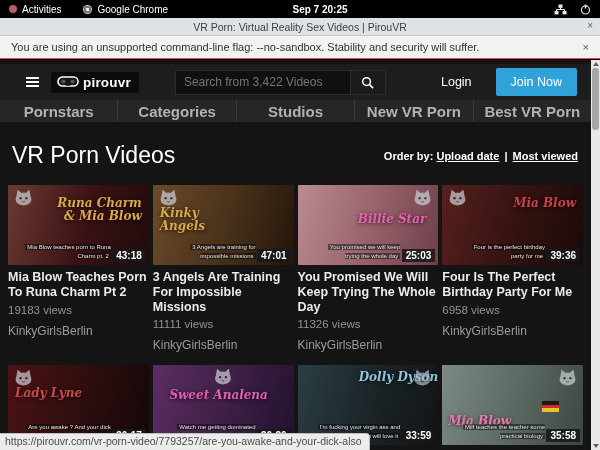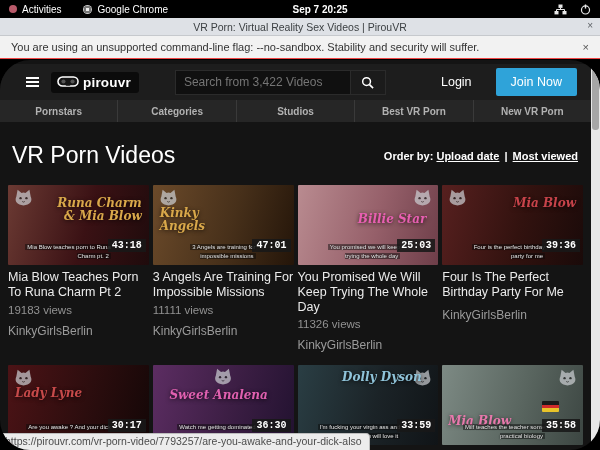--- a/index.html
+++ b/index.html
@@ -15,65 +15,65 @@
   .chrome-ic { width:9px; height:9px; border-radius:50%; background:radial-gradient(circle at 50% 50%, #eee 0 28%, #777 30% 60%, #ccc 62%); }
   .sys-clock { position:absolute; left:50%; transform:translateX(-50%); font-weight:bold;margin-left:20px; }
   .sys-right { margin-left:auto; display:flex; align-items:center; gap:13px; }
   
   .titlebar { height:18px; background:#dee1e6; display:flex; align-items:center; justify-content:center; font-size:10.5px; color:#3c4043; position:relative; border-bottom:1px solid #c6c9cd; }
   .tab-close { position:absolute; right:7px; top:2px; font-size:10px; color:#5f6368; cursor:default; }
   
   .warnbar { height:23px; background:#f2f2f2; display:flex; align-items:center; font-size:11px; color:#333; padding:0 11px; border-bottom:1px solid #ef4444; }
   .warn-close { margin-left:auto; color:#555; font-size:11px; }
   
-  .webarea { position:absolute; top:60px; left:0; right:0; bottom:0; background:#141414; overflow:hidden;border-radius:30px; }
+  .webarea { position:absolute; top:60px; left:0; right:0; bottom:0; background:#141414; overflow:hidden; }
   .scrollbar { position:absolute; top:0; right:0; bottom:0; width:9px; background:#e8e8e8; z-index:40; display:flex; flex-direction:column; align-items:center; }
   .sb-arrow { width:0; height:0; border-left:3px solid transparent; border-right:3px solid transparent; margin:2px 0; }
   .sb-up { border-bottom:4px solid #606060; }
   .sb-down { border-top:4px solid #606060; margin-top:auto; }
   .sb-thumb { width:7px; height:62px; background:#a6a6a6; border-radius:3px; }
   .site { margin-right:9px; }
   
   .nav { height:36px; margin-top:4px; background:#1d1d1d; display:flex; align-items:center; padding:0 14px 0 26px; }
   .hamburger { display:flex; flex-direction:column; gap:2px; margin-right:12px; }
   .hamburger span { display:block; width:13px; height:2px; background:#fff; }
   .logo { display:flex; align-items:center; gap:4px; background:#0b0b0b; border-radius:3px; padding:3px 8px 3px 6px; }
   .logo-text { color:#fff; font-weight:bold; font-size:13.5px; letter-spacing:.2px; }
   .searchwrap { display:flex; margin-left:36px; }
   .search-input { width:176px; height:25px; background:#101010; border:1px solid #2b2b2b; color:#9a9a9a; font-size:12px; padding:0 8px; font-family:"Liberation Sans",sans-serif; outline:none; }
   .search-btn { width:35px; height:25px; background:#1b1b1b; border:1px solid #2b2b2b; border-left:none; display:flex; align-items:center; justify-content:center; }
   .login { margin-left:auto; color:#fff; font-size:12.5px; margin-right:24px; }
   .join { background:#2fa3d9; color:#fff; font-size:12.5px; border:none; padding:7px 15px; border-radius:2px; font-family:"Liberation Sans",sans-serif; }
   
   .menubar { height:22px; background:#262626; display:flex; }
-  .menu-item { flex:1; display:flex; align-items:center; justify-content:center; font-size:10px; font-weight:bold; color:#b2b2b2; border-left:1px solid #3a3a3a; }
+  .menu-item { flex:1; display:flex; align-items:center; justify-content:center; font-size:15px; font-weight:bold; color:#b2b2b2; border-left:1px solid #3a3a3a; }
   .menu-item:first-child { border-left:none; }
   
   .pagehead { display:flex; align-items:center; justify-content:space-between; padding:20px 13px 16px 12px; }
   .pagetitle { color:#fff; font-size:23px; font-weight:400; }
   .orderby { font-size:11px; color:#fff; font-weight:bold;padding-left:8px; }
   .orderby a { color:#fff; text-decoration:underline; }
   .orderby .sep { margin:0 2px; }
   
   .grid { display:grid; grid-template-columns:repeat(4,1fr); column-gap:4px; row-gap:13px; padding:0 8px; }
   .card { min-width:0; }
   .thumb { position:relative; height:80px; overflow:hidden; border-radius:1px; }
-  .duration { position:absolute; right:3px; bottom:13px; background:rgba(24,24,24,.88); color:#fff; font-size:10px; font-weight:bold; padding:1px 4px;font-family:Liberation Mono, monospace; }
+  .duration { position:absolute; right:3px; bottom:3px; background:rgba(24,24,24,.88); color:#fff; font-size:10px; font-weight:bold; padding:1px 4px; }
   .catlogo { position:absolute; width:21px; height:19px; opacity:.7; }
   .logo-tl { top:3px; left:5px; } .logo-tr { top:3px; right:5px; } .logo-tc { top:2px; left:50%; transform:translateX(-50%); }
   .ovname { position:absolute; font-family:"DejaVu Serif", serif; font-style:italic; font-weight:bold; font-size:12px; line-height:1.05; text-shadow:0 1px 4px rgba(0,0,0,.7); max-width:62%; }
   .pos-r  { top:12px; right:7px; text-align:right; }
   .pos-l  { top:22px; left:7px; }
   .pos-c  { top:24px; left:0; right:9px; max-width:100%; text-align:center; }
-  .pos-ct { top:6px;  left:4px; right:0; max-width:100%; text-align:center;padding-left:24px; }
+  .pos-ct { top:6px;  left:4px; right:0; max-width:100%; text-align:right;padding-left:24px; }
   .pos-cr { top:28px; right:12px; text-align:right; }
   .pos-bl { bottom:18px; left:6px; }
   .caption { position:absolute; bottom:5px; right:38px; max-width:62%; font-size:6px; color:#e8e8e8; text-align:right; line-height:1.4; text-shadow:0 0 2px #000; }
   .caption span { background:rgba(10,10,10,.45); padding:0 2px; }
-  .vtitle { margin-top:5px; font-size:12.5px; font-weight:normal; color:#ebebeb; line-height:1.18; min-height:29px; }
+  .vtitle { margin-top:5px; font-size:12.5px; font-weight:bold; color:#ebebeb; line-height:1.18; min-height:29px; }
   .views { margin-top:4px; font-size:11.5px; color:#929292; }
   .studio { margin-top:8px; font-size:12px; color:#9b9b9b; }
   .deflag { position:absolute; width:17px; height:11px; right:24px; top:36px; background:linear-gradient(#1a1a1a 0 33%, #cf2b2b 33% 66%, #e8c32a 66% 100%); border-radius:1px; }
   
   .statusbar { position:absolute; left:0; bottom:0; z-index:60; background:#ececec; border:1px solid #bdbdbd; border-left:none; border-bottom:none; border-top-right-radius:4px; padding:1px 7px 3px 5px; font-size:10.5px; color:#4c4c4c; white-space:nowrap; }
 </style>
 </head>
 <body>
 
 <div class="sysbar">
@@ -142,23 +142,23 @@
       <button class="join">Join Now</button>
     </div>
 
     <div class="menubar">
       <div class="menu-item">Pornstars</div>
 
       <div class="menu-item">Categories</div>
 
       <div class="menu-item">Studios</div>
 
+      <div class="menu-item">New VR Porn</div>
+
       <div class="menu-item">Best VR Porn</div>
-
-      <div class="menu-item">New VR Porn</div>
     </div>
 
     <div class="pagehead">
       <h1 class="pagetitle">VR Porn Videos</h1>
       <div class="orderby">
         <span>Order by:</span>
         <a href="#">Upload date</a>
         <span class="sep">|</span>
         <a href="#">Most viewed</a>
       </div>
@@ -226,20 +226,21 @@
             <circle cx="11.5" cy="15" r="1.8" fill="#2a2a2a"></circle>
             <circle cx="20.5" cy="15" r="1.8" fill="#2a2a2a"></circle>
             <path d="M14 20 q2 2 4 0" stroke="#2a2a2a" stroke-width="1.2" fill="none"></path>
           </svg>
           <div class="ovname pos-r" style="color: rgb(199, 67, 74);">Mia Blow</div>
           <div class="caption"><span>Four is the perfect birthday party for me</span></div>
 
           <span class="duration">39:36</span>
         </div>
         <div class="vtitle">Four Is The Perfect Birthday Party For Me</div>
+        <div class="views">6958 views</div>
         <div class="studio">KinkyGirlsBerlin</div>
       </div>
 
       <div class="card">
         <div class="thumb" style="background: linear-gradient(105deg, rgb(76, 19, 22), rgb(44, 13, 14) 55%, rgb(20, 7, 7));">
           <svg class="catlogo logo-tl" viewBox="0 0 32 28">
             <path d="M5 13 L7 2 L13 7 Q16 6 19 7 L25 2 L27 13 Q29 17 27 21 Q23 26 16 26 Q9 26 5 21 Q3 17 5 13 Z" fill="#cdd0d4"></path>
             <circle cx="11.5" cy="15" r="1.8" fill="#2a2a2a"></circle>
             <circle cx="20.5" cy="15" r="1.8" fill="#2a2a2a"></circle>
             <path d="M14 20 q2 2 4 0" stroke="#2a2a2a" stroke-width="1.2" fill="none"></path>

